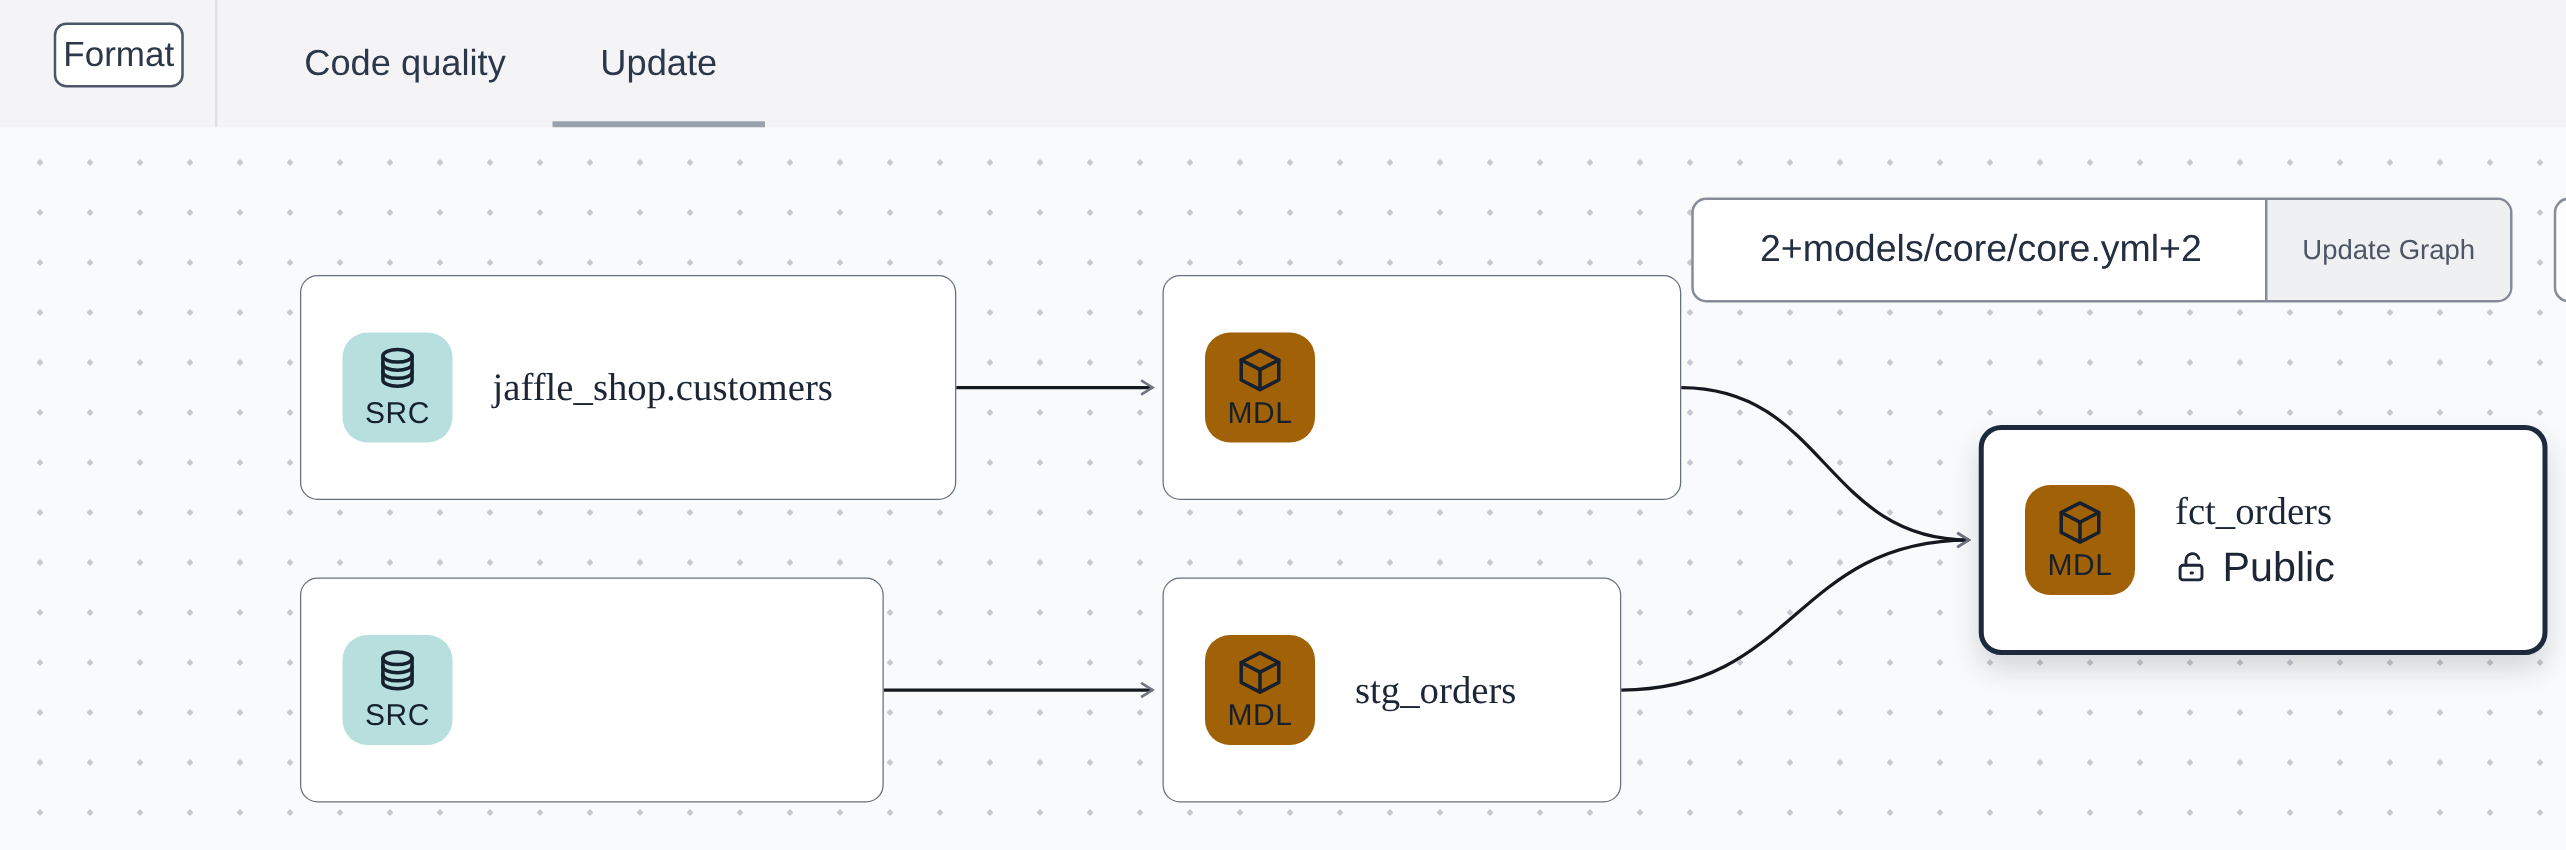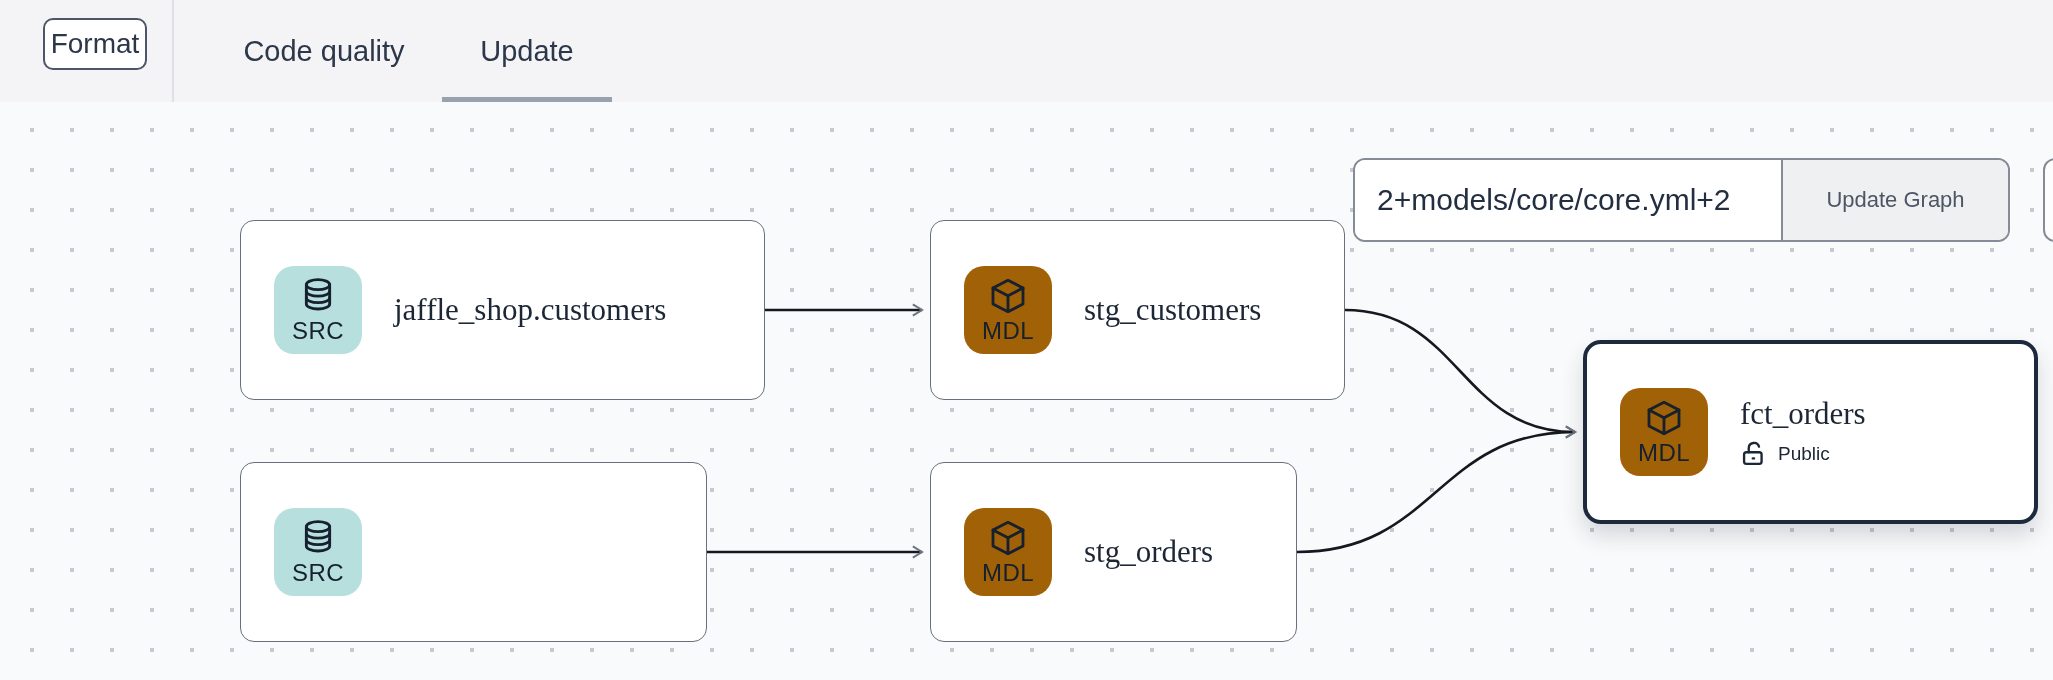--- a/index.html
+++ b/index.html
@@ -62,29 +62,29 @@
     color:#16202e;
   }
   .badge.src { background:#b6dfde; }
   .badge.mdl { background:#a16207; }
   .badge svg { width:40px; height:40px; display:block; }
   .badge-label { font-size:24px; letter-spacing:0.5px; margin-top:1px; color:#16202e; }
   .node-text { margin-left:32px; display:flex; flex-direction:column; }
   .node-label { font-size:31px; color:#1c2635; white-space:nowrap;font-family:Liberation Serif, serif; }
   .node-access {
     display:flex; align-items:center; gap:10px; margin-top:8px;
-    font-size:19px; color:#1c2635;
+    font-size:33px; color:#1c2635;
   }
   .node-access svg { width:28px; height:28px; display:block; }
 
   
   .controls {
     position:absolute; left:1353px; top:56px; height:84px; width:657px;
     display:flex; border:2px solid #858c98; border-radius:12px;
-    overflow:hidden; background:#ffffff;
+    overflow:hidden; background:#ffffff;padding-left:31px;
   }
   .selector-input {
     width:426px; height:100%; border:none; outline:none;
     background:#ffffff; padding-left:22px;
     font-family:inherit; font-size:30px; color:#232e40;
   }
   .update-btn {
     flex:1; border:none; border-left:2px solid #858c98;
     background:#eff0f2; font-family:inherit; font-size:22px; color:#4d5665;
     cursor:pointer;
@@ -143,24 +143,20 @@
         <div class="node" style="left: 930px; top: 118px; width: 415px; height: 180px;">
     <div class="badge mdl">
 
       <svg viewBox="0 0 24 24" fill="none" stroke="currentColor" stroke-width="1.7" stroke-linecap="round" stroke-linejoin="round">
         <path d="M12 2.6 21 7.2v9.6l-9 4.6-9-4.6V7.2z"></path>
         <path d="M3 7.2l9 4.6 9-4.6"></path>
         <path d="M12 11.8v9.6"></path>
       </svg>
       <span class="badge-label">MDL</span>
     </div>
-    <div class="node-text">
-      <span class="node-label">stg_customers</span>
-
-    </div>
   </div>
         <div class="node" style="left: 240px; top: 360px; width: 467px; height: 180px;">
     <div class="badge src">
       <svg viewBox="0 0 24 24" fill="none" stroke="currentColor" stroke-width="1.7" stroke-linecap="round">
         <ellipse cx="12" cy="5.2" rx="7" ry="3"></ellipse>
         <path d="M5 5.2v11.6c0 1.66 3.13 3 7 3s7-1.34 7-3V5.2"></path>
         <path d="M5 9.1c0 1.66 3.13 3 7 3s7-1.34 7-3"></path>
         <path d="M5 13c0 1.66 3.13 3 7 3s7-1.34 7-3"></path>
       </svg>
 

